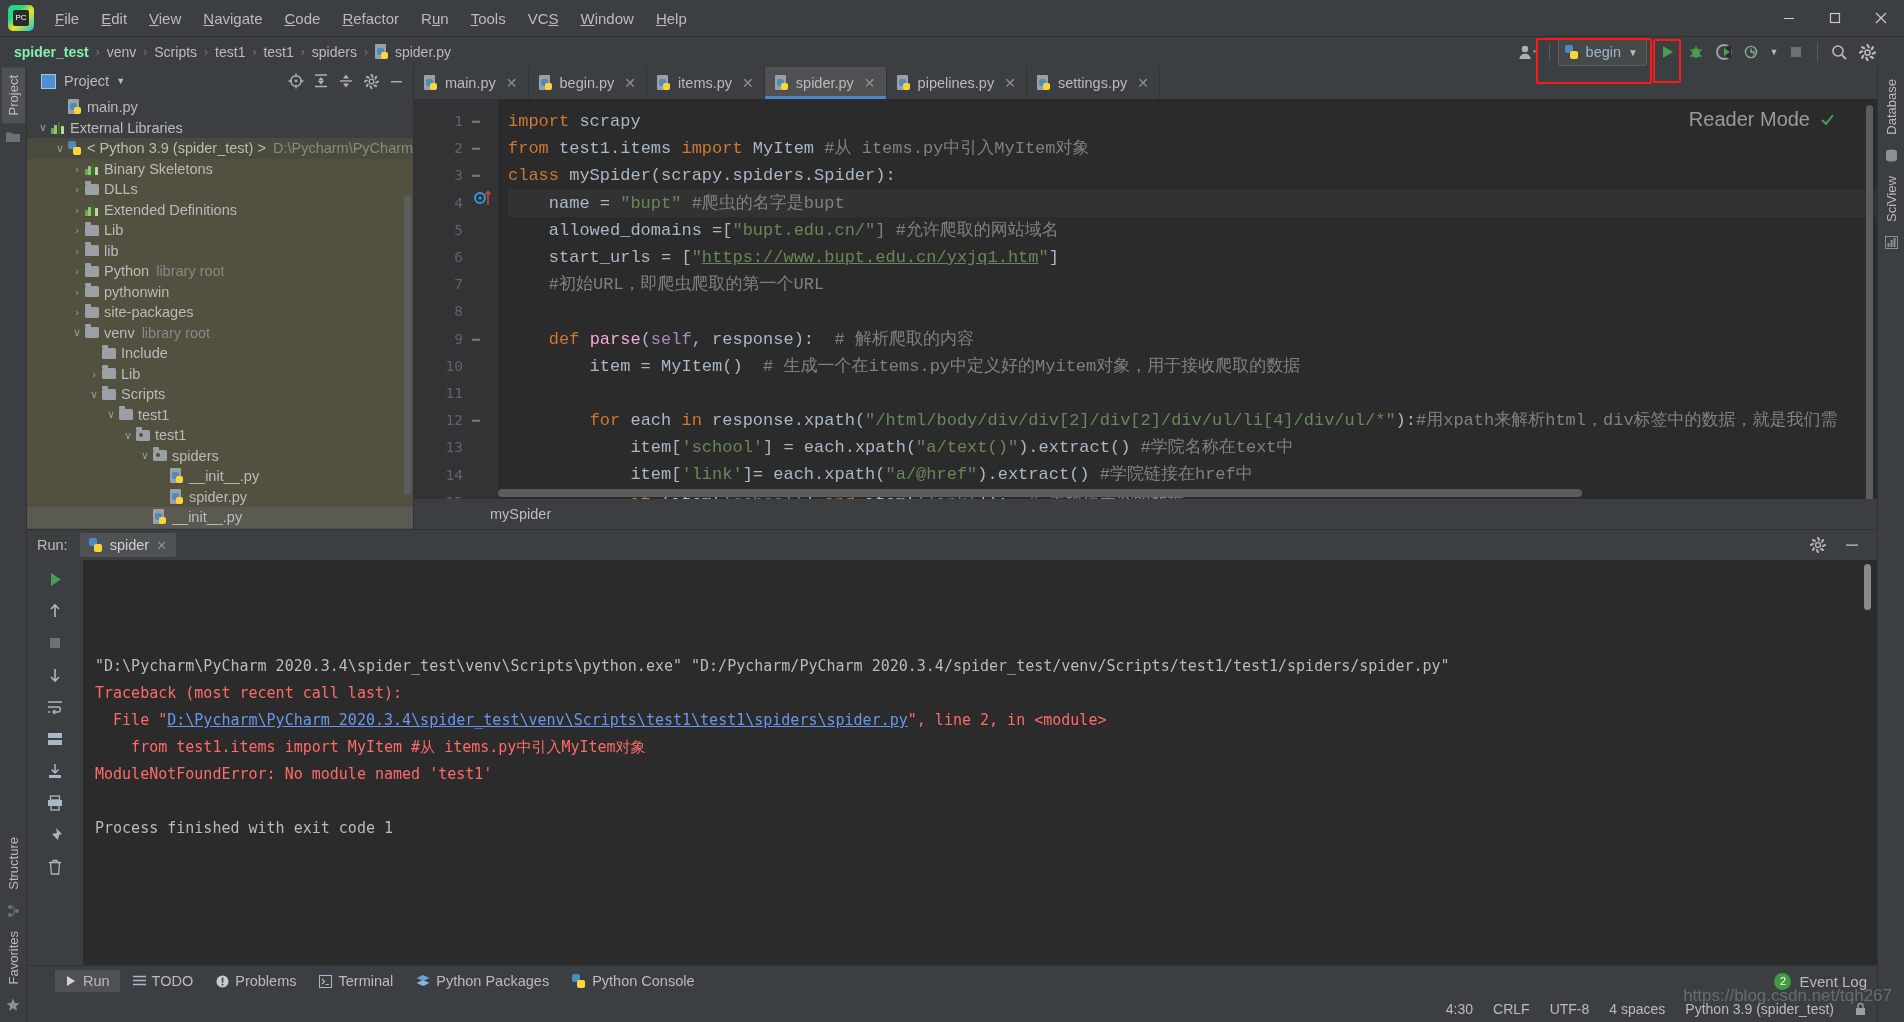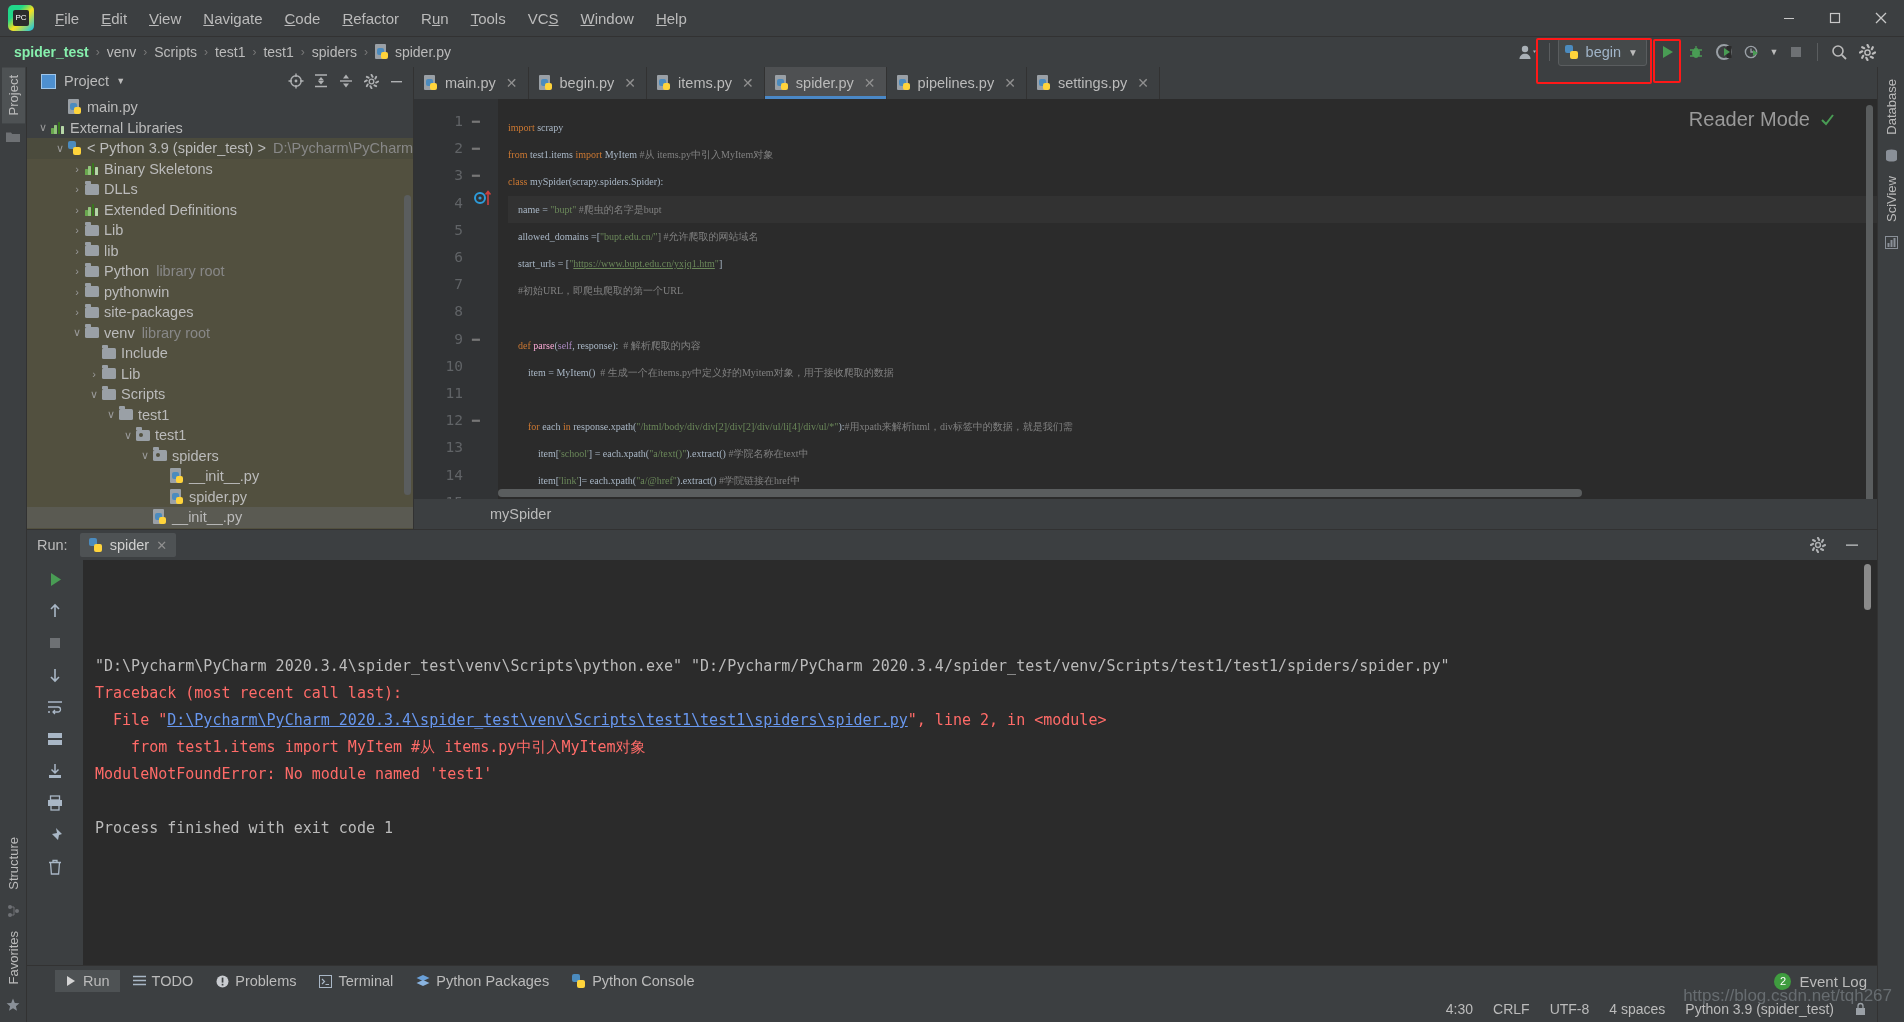--- a/index.html
+++ b/index.html
@@ -84,21 +84,21 @@
   .tab{display:flex;align-items:center;gap:7px;padding:0 10px;font-size:14.5px;color:#bbbbbb;border-right:1px solid #323232;position:relative;}
   .tab.active{background:#4e5052;}
   .tab.active:after{content:"";position:absolute;left:0;right:0;bottom:0;height:3px;background:#4a88c7;}
   .tab .x{color:#909090;font-size:14px;margin-left:3px;}
   .code-wrap{flex:1 1 auto;position:relative;display:flex;min-height:0;background:#2b2b2b;overflow:hidden;}
   .gutter{width:58px;flex:0 0 58px;background:#313335;text-align:right;padding-top:9px;color:#606366;
           font-family:"DejaVu Sans Mono",monospace;font-size:14.5px;line-height:27.2px;}
   .gutter .gl{padding-right:9px;position:relative;}
   .fold-col{width:26px;flex:0 0 26px;background:#313335;padding-top:9px;font-family:"DejaVu Sans Mono",monospace;
             font-size:13px;line-height:27.2px;color:#777;}
-  .code{flex:1 1 auto;padding-top:15px;font-family:Liberation Serif, serif;font-size:10px;line-height:27.2px;
+  .code{flex:1 1 auto;padding-top:9px;font-family:Liberation Mono, monospace;font-size:17px;line-height:27.2px;
         color:#a9b7c6;white-space:pre;overflow:hidden;padding-left:10px;position:relative;}
   .cl{height:27.2px;}
   .cl.cur{background:#323232;}
   .kw{color:#cc7832;}.str{color:#6a8759;}.cmt{color:#808080;}.fn{color:#f9a8d4;}
   .param{color:#aa88c0;}.lnk{color:#6a8759;text-decoration:underline;}
   .editor-bottom{height:30px;flex:0 0 30px;background:#3c3f41;display:flex;align-items:center;padding-left:76px;font-size:14.5px;color:#bbbbbb;}
   .hscroll{position:absolute;left:84px;right:24px;bottom:2px;height:8px;}
   .hscroll i{display:block;height:8px;background:#5a5d5e;border-radius:4px;}
   .readermode{position:absolute;right:42px;top:9px;color:#9a9a9a;font-size:20px;display:flex;align-items:center;gap:10px;}
 

